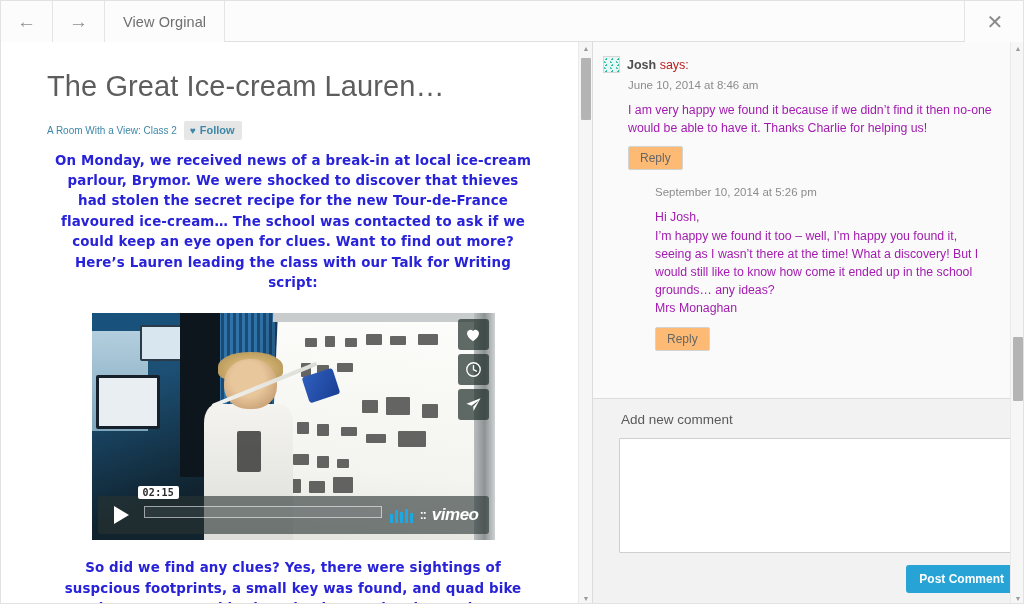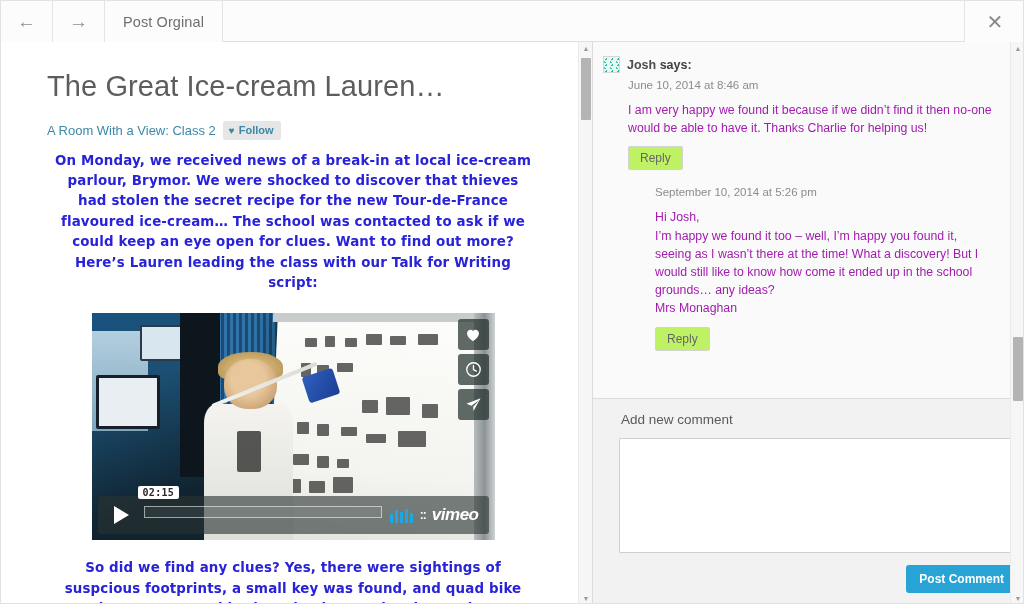--- a/index.html
+++ b/index.html
@@ -75,21 +75,21 @@
     color: #5d5d5d;
     margin: 0 0 18px 0;
     letter-spacing: .1px;
     line-height: 1.15;
   }
   .post-meta-row {
     display: flex; align-items: center; gap: 7px;
     margin: 0 0 11px 0;
   }
   .blog-link {
-    font-size: 13px; color: #3d87a8; text-decoration: none;
+    font-size: 10px; color: #3d87a8; text-decoration: none;
   }
   .follow-badge {
     display: inline-flex; align-items: center; gap: 4px;
     background: #e6e6e6;
     color: #3d87a8;
     font-size: 11px; font-weight: 700;
     padding: 2px 7px 2px 6px;
     border-radius: 2px;
     line-height: 1.3;
   }
@@ -297,33 +297,33 @@
       linear-gradient(45deg, #3ec9b0 25%, transparent 25%) 0 0/6px 6px,
       linear-gradient(-45deg, #2fb9a2 25%, transparent 25%) 3px 3px/6px 6px,
       #e6f7f4;
   }
   .avatar.photo {
     background: linear-gradient(160deg,#b8b0a6 0%, #6d625a 45%, #2c2a28 100%);
   }
   .cmt-author {
     font-size:12.5px; color:#4d4d4d; font-weight:700;
   }
-  .cmt-author .says { font-weight:700; color:#404040; }
+  .cmt-author .says { font-weight:400; color:#b91c1c; }
   .cmt-date {
     font-size:11.5px; color:#8c8c8c;
     margin: 0 0 10px 0;
   }
   .cmt-body {
     font-size:12.3px; color:#a21caf; line-height:1.48;
     margin: 0 0 9px 0;
   }
   .reply-btn {
     display:inline-block;
     font-size:12px; color:#666;
-    background:#bef264;
+    background:#fdba74;
     border:1px solid #d3d3d3;
     border-radius:2px;
     padding:4px 11px;
     margin-bottom: 10px;
   }
   .cmt-indent { padding-left: 25px; }
 
   
   #add-comment {
     position:absolute; left:16px; top:358px;
@@ -366,21 +366,21 @@
 <div id="app">
 
   <div id="toolbar">
     <div class="tb-btn tb-arrow">
       <span>←</span>
     </div>
     <div class="tb-btn tb-arrow">
       <span>→</span>
     </div>
     <div class="tb-btn tb-view">
-      <span>Post Orginal</span>
+      <span>View Orginal</span>
     </div>
     <div class="tb-spacer"></div>
     <div class="tb-btn tb-close">
       <span>✕</span>
     </div>
   </div>
 
   <div id="body-split">
 
     <div id="article-pane">

